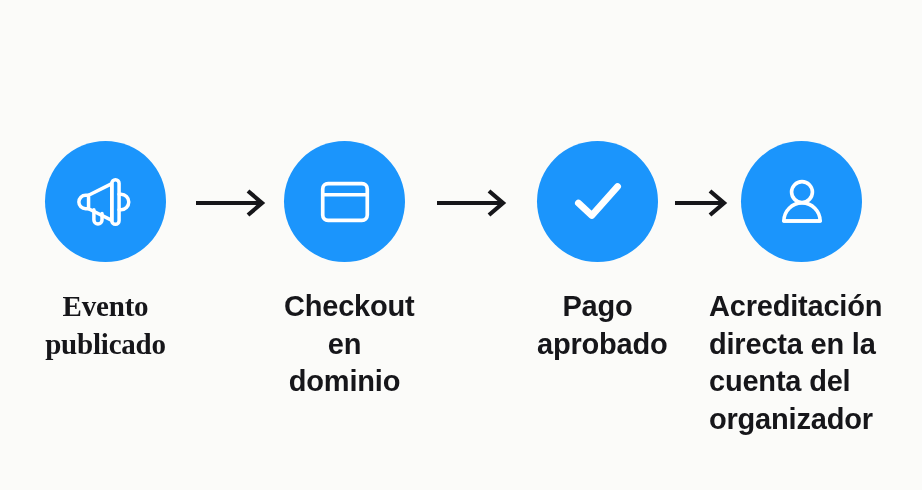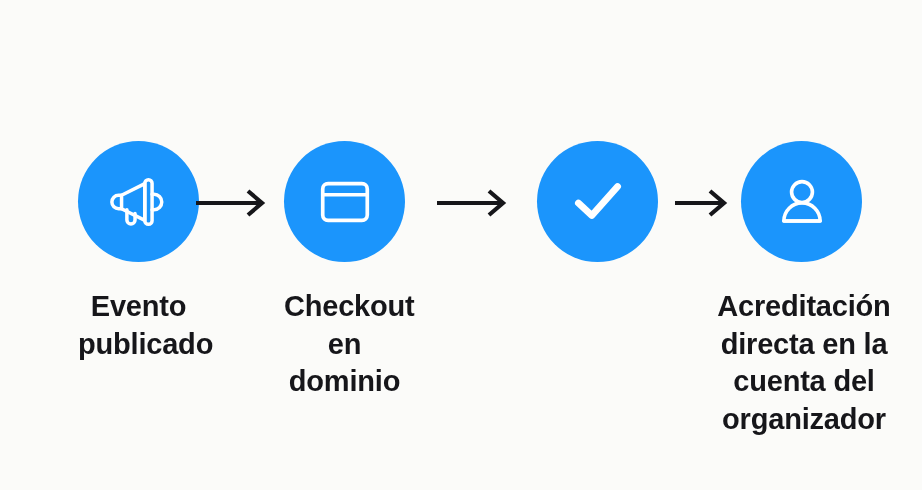--- a/index.html
+++ b/index.html
@@ -51,39 +51,39 @@
     font-size: 29px;
     font-weight: 700;
     line-height: 1.30;
     letter-spacing: -0.2px;
     white-space: pre-line;
     text-align: center;
     width: 121px;
   }
 
   .step-label.wide {
-    text-align: center;
+    text-align: left;
     width: 190px;
     margin-left: -32px;
   }
 
   
   .arrow {
     position: absolute;
     top: 189px;
     height: 28px;
   }
 
   .arrow svg {
     display: block;
     overflow: visible;
   }
 
   
-  #step-1 { left: 78px; }
+  #step-1 { left: 45px; font-family: Liberation Serif, serif; }
   #step-2 { left: 284px; }
   #step-3 { left: 537px; }
   #step-4 { left: 741px; }
 
   #arrow-1 { left: 196px; width: 72px; }
   #arrow-2 { left: 437px; width: 72px; }
   #arrow-3 { left: 675px; width: 55px; }
 </style>
 </head>
 <body>
@@ -143,20 +143,22 @@
   </div>
 
   <div class="step" id="step-3">
     <div class="circle">
       <span>
         <svg width="66" height="66" viewBox="0 0 64 64" fill="none" stroke="#ffffff" stroke-width="6.6" stroke-linecap="round" stroke-linejoin="round">
           <polyline points="13,33 26,45 51,17"></polyline>
         </svg>
       </span>
     </div>
+    <div class="step-label">Pago
+aprobado</div>
   </div>
 
   <div class="arrow" id="arrow-3">
     <span>
       <svg width="55" height="28" viewBox="0 0 55 28" fill="none" stroke="#16161a" stroke-width="4.2" stroke-linecap="butt" stroke-linejoin="miter">
         <line x1="0" y1="14" x2="47" y2="14"></line>
         <polyline points="35,2 49,14 35,26" fill="none" stroke-linecap="butt"></polyline>
       </svg>
     </span>
   </div>

